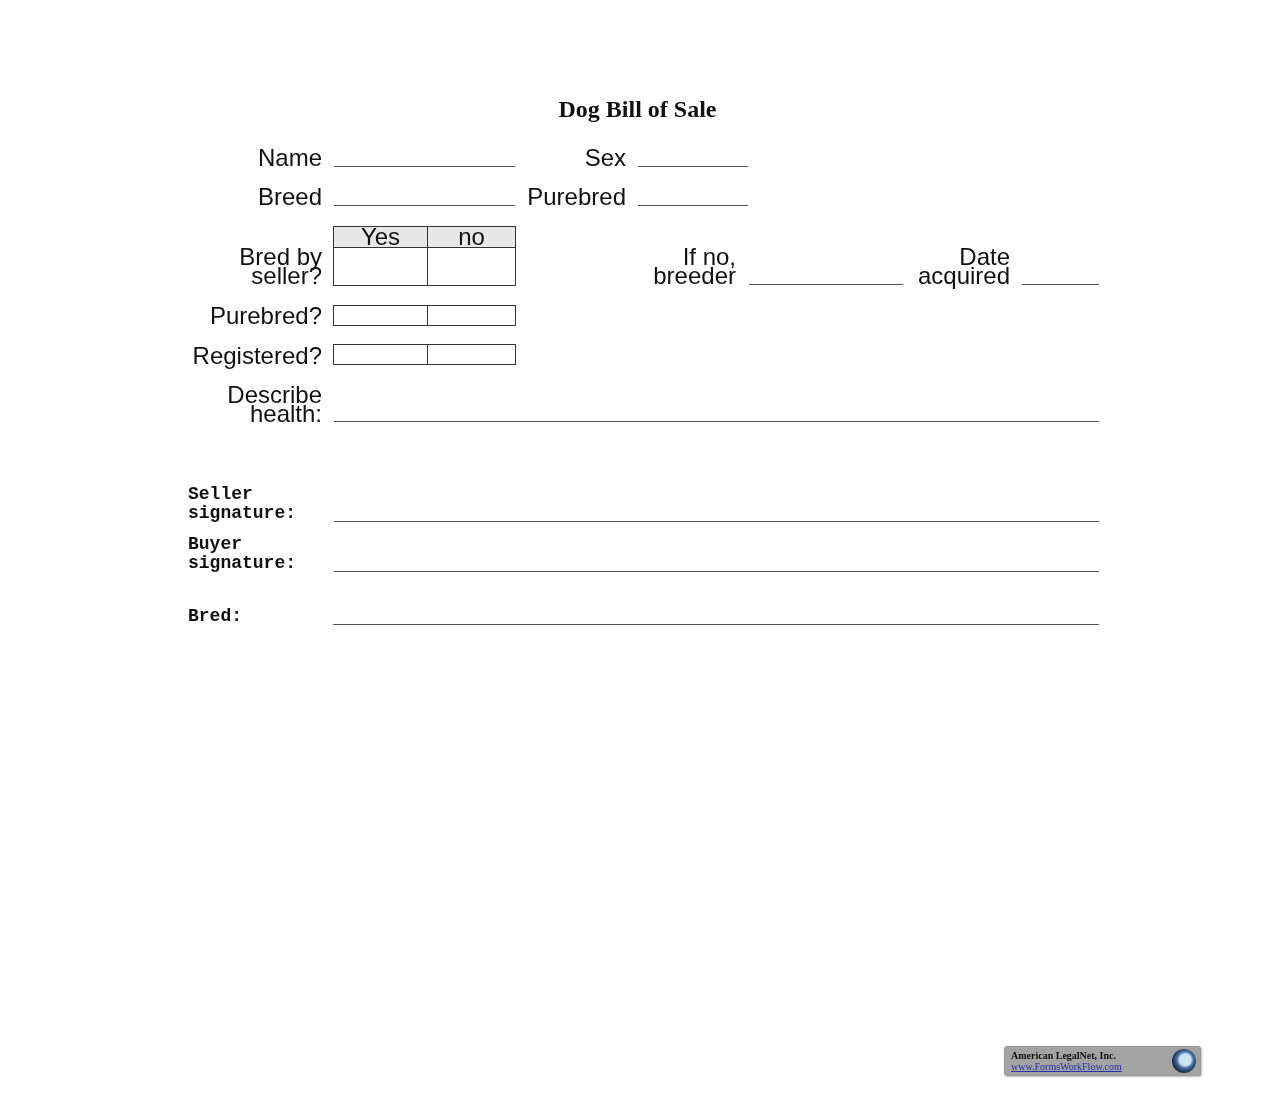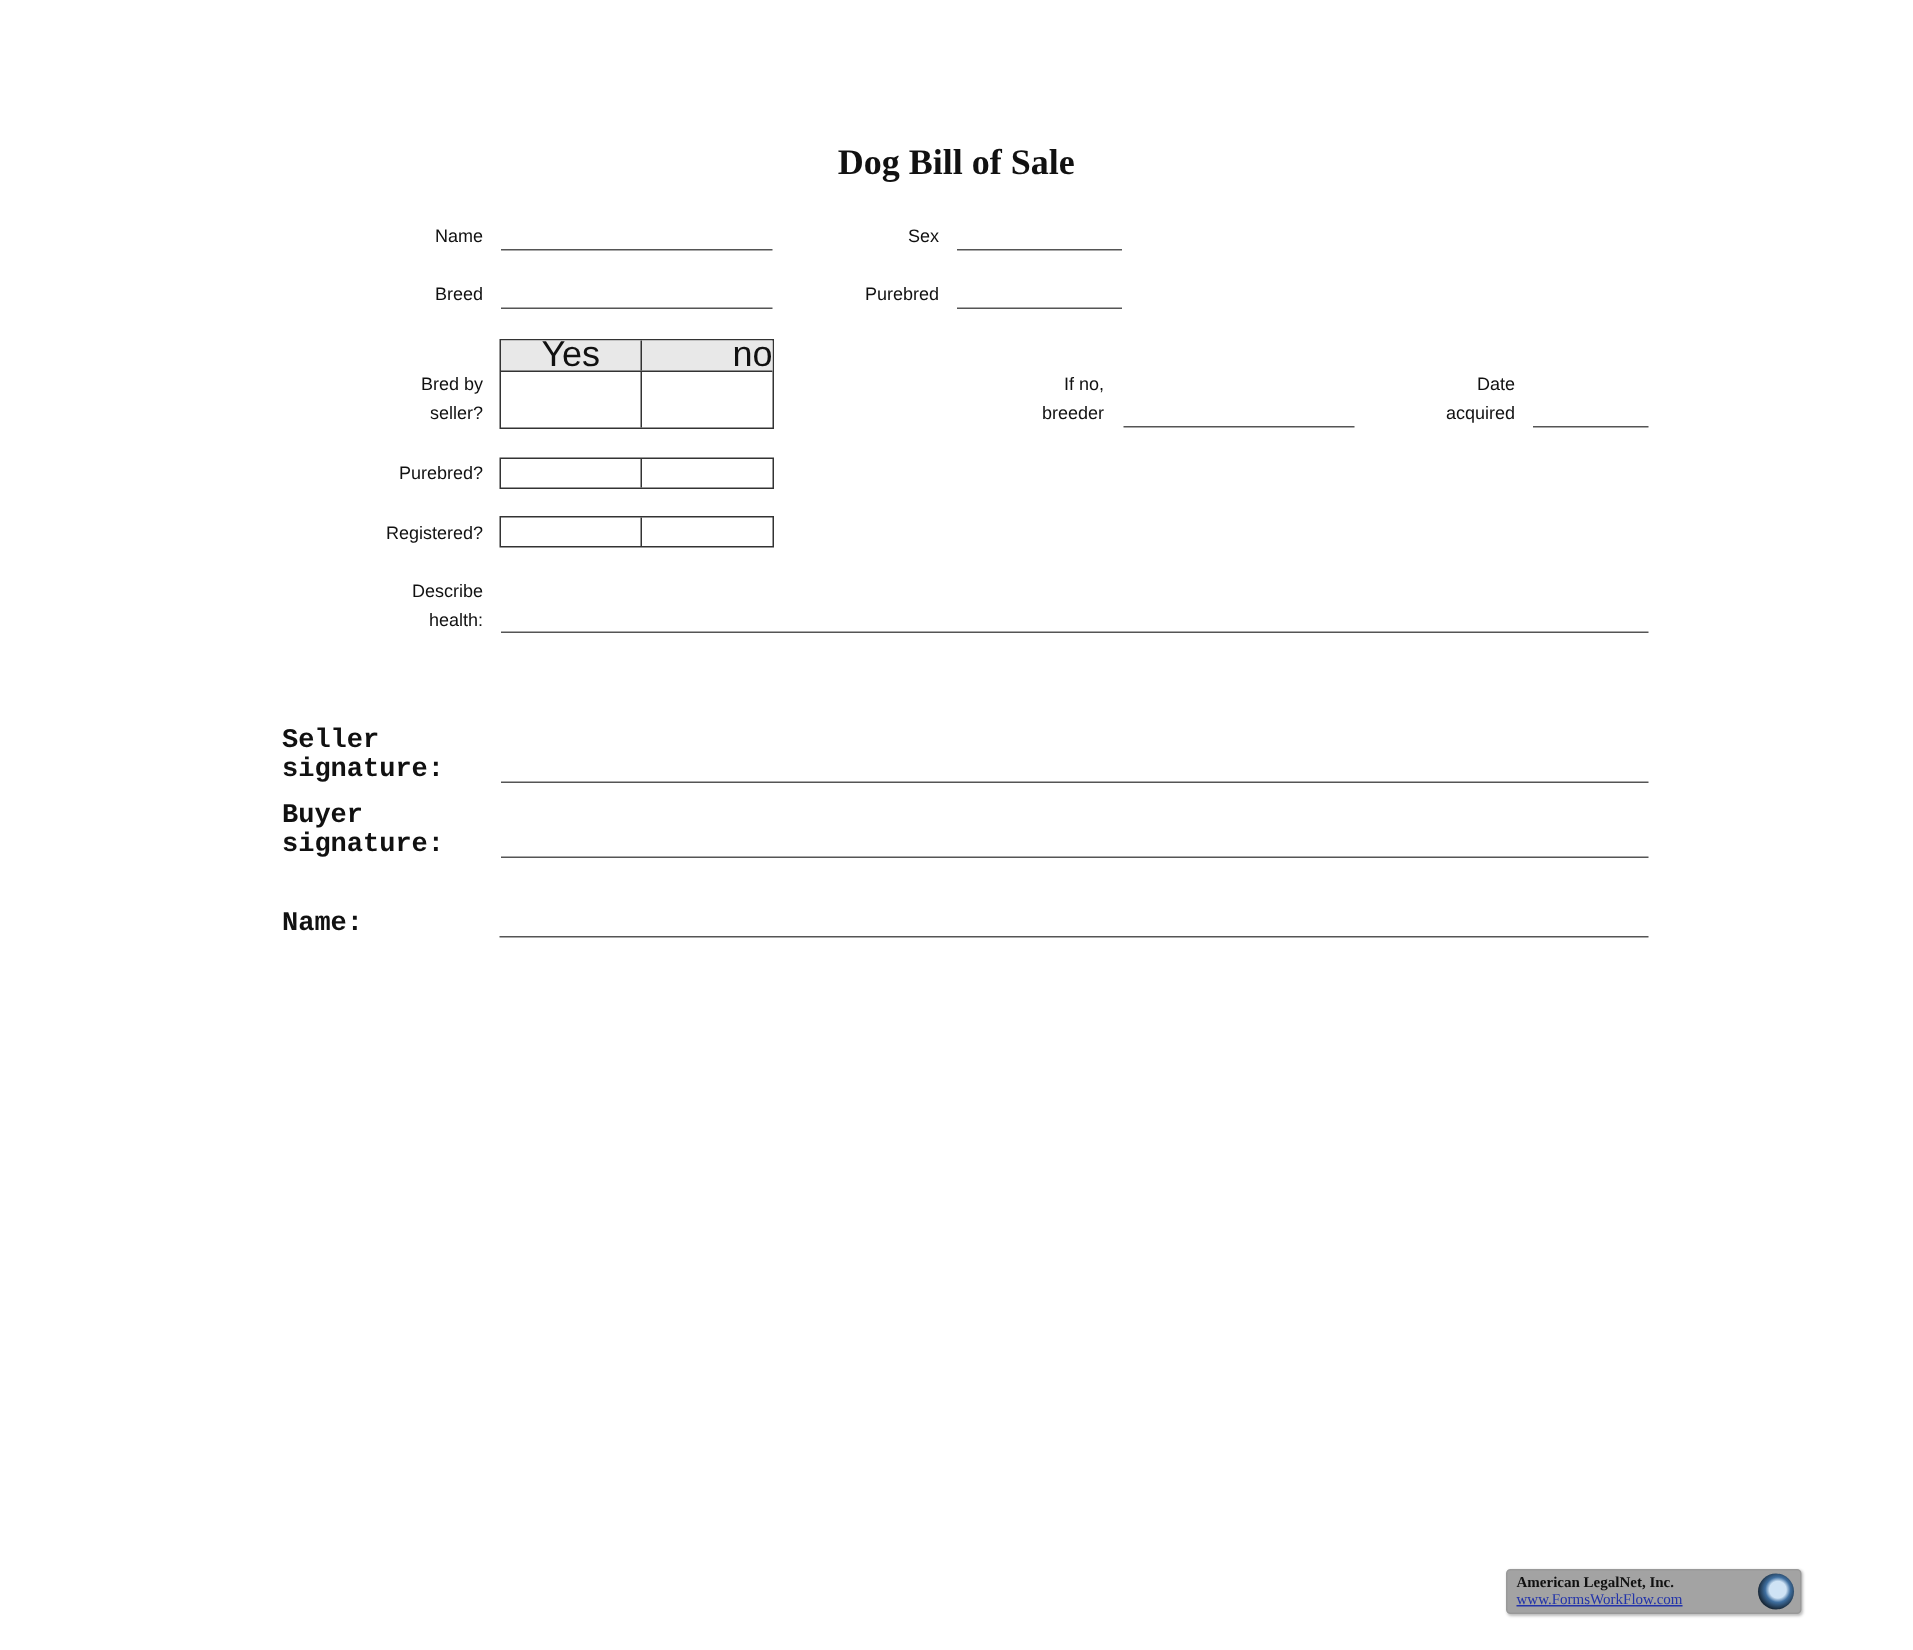--- a/index.html
+++ b/index.html
@@ -1,25 +1,25 @@
 <!DOCTYPE html>
 <html><head>
 <meta charset="utf-8">
 <style>
   html, body { margin:0; padding:0; background:#ffffff; }
   body { width:1275px; height:1100px; position:relative; overflow:hidden; color:#111; }
   .abs { position:absolute; }
   .title { left:0; width:1275px; top:96px; text-align:center; font-family:"Liberation Serif", serif; font-weight:bold; font-size:24px; }
-  .lbl { font-family:"Liberation Sans", sans-serif; font-size:12px; text-align:right; line-height:19px; }
+  .lbl { font-family:"Liberation Sans", sans-serif; font-size:24px; text-align:right; line-height:19px; }
   .slbl { font-family:Liberation Mono, monospace; font-weight:bold; font-size:18px; line-height:19px; }
   .line { border-bottom:1px solid #555; height:0; }
   .box { border:1px solid #333; box-sizing:border-box; display:flex; }
   .box .cell { flex:none; height:100%; box-sizing:border-box; }
   .box .c1 { width:94px; border-right:1px solid #333; }
-  .box .c2 { flex:1;text-align:right; }
+  .box .c2 { flex:1; }
   .hdr { background:#e8e8e8; border-bottom:1px solid #333; font-family:"Liberation Sans", sans-serif; font-size:24px; text-align:center; line-height:19px; }
   .badge { left:1004px; top:1046px; width:195px; height:28px; border:1px solid #999; border-radius:3px; background:#a3a3a3; box-shadow:1px 1px 2px #bbb; }
   .badge .t1 { position:absolute; left:6px; top:3px; font-family:"Liberation Serif", serif; font-weight:bold; font-size:10px; }
   .badge .t2 { position:absolute; left:6px; top:14px; font-family:"Liberation Serif", serif; font-size:10px; color:#2233aa; text-decoration:underline; }
   .badge .logo { position:absolute; right:4px; top:2px; width:24px; height:24px; border-radius:50%; background:radial-gradient(circle at 55% 45%, #cfe3f5 0 30%, #3f6fa0 45%, #1a2a3a 70%); }
 </style>
 </head>
 <body>
 
 <div class="abs title">Dog Bill of Sale</div>
@@ -84,20 +84,20 @@
   <div>signature:</div>
 </div>
 <div class="abs line" style="left:334px;width:765px;top:521px;"></div>
 
 <div class="abs slbl" style="left:188px;top:535px;">
   <div>Buyer</div>
   <div>signature:</div>
 </div>
 <div class="abs line" style="left:334px;width:765px;top:571px;"></div>
 
-<div class="abs slbl" style="left:188px;top:607px;">Name:</div>
+<div class="abs slbl" style="left:188px;top:607px;">Bred:</div>
 <div class="abs line" style="left:333px;width:766px;top:624px;"></div>
 
 <div class="abs badge">
   <div class="t1">American LegalNet, Inc.</div>
   <div class="t2">www.FormsWorkFlow.com</div>
   <div class="logo"></div>
 </div>
 
 </body></html>

